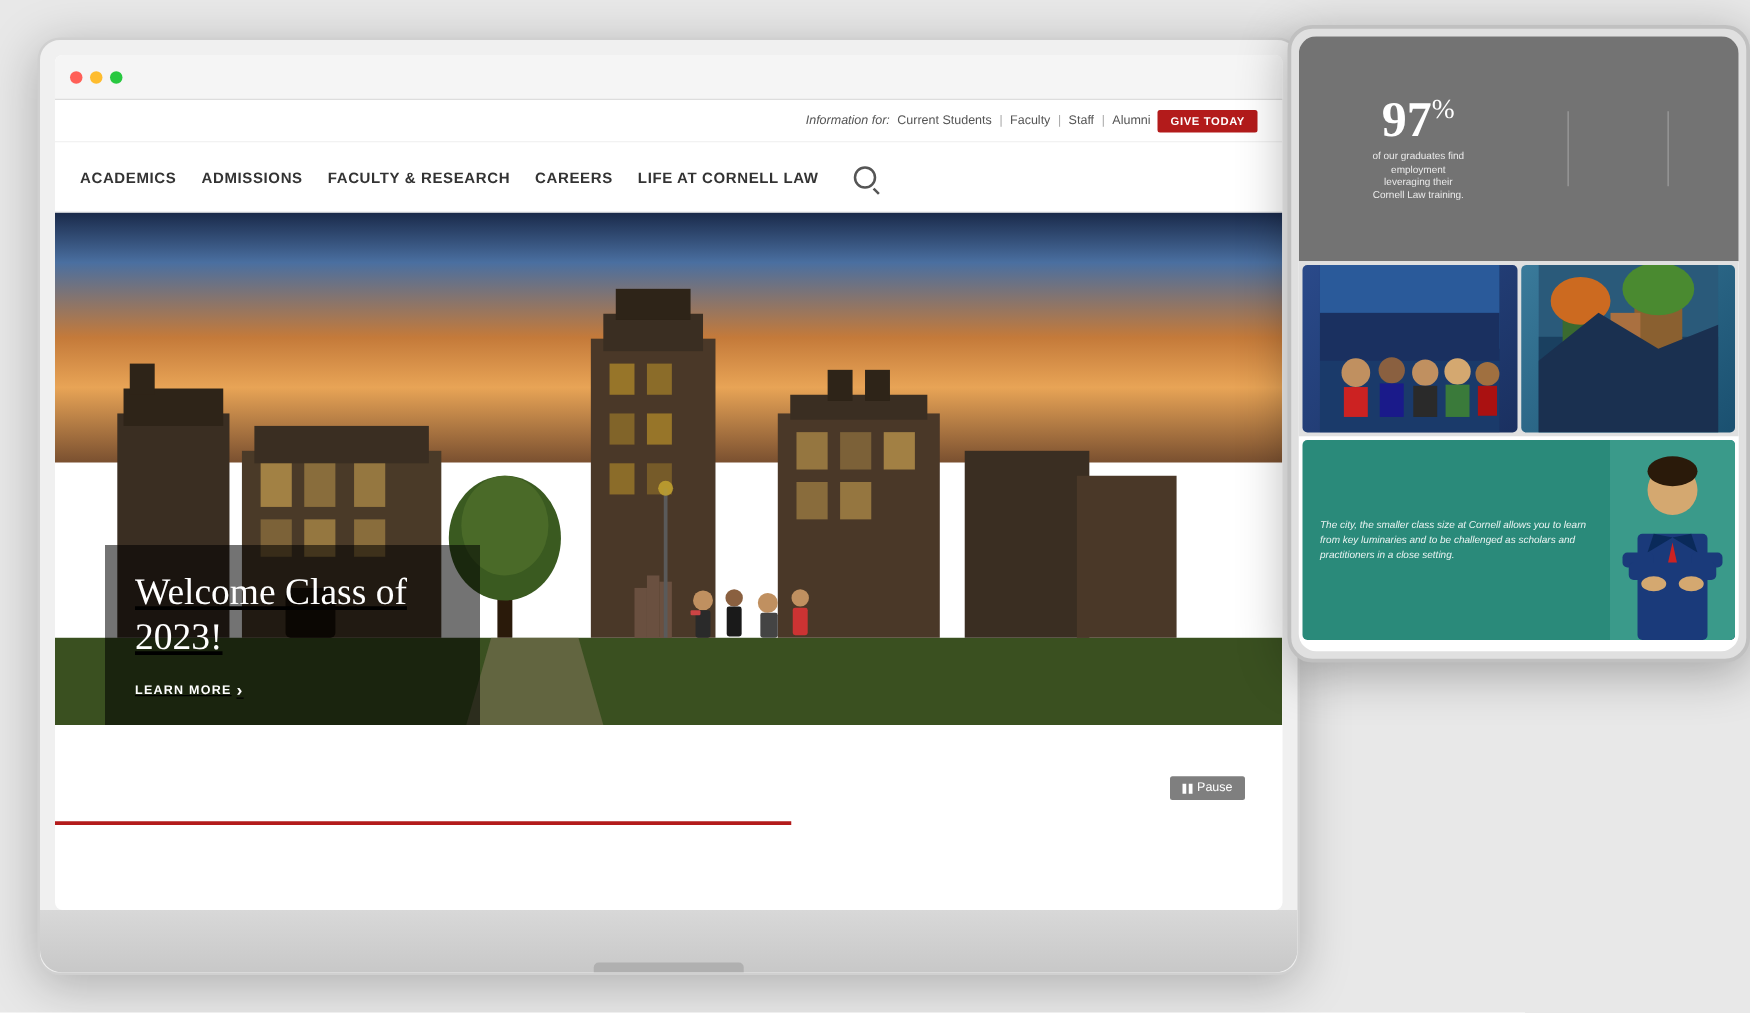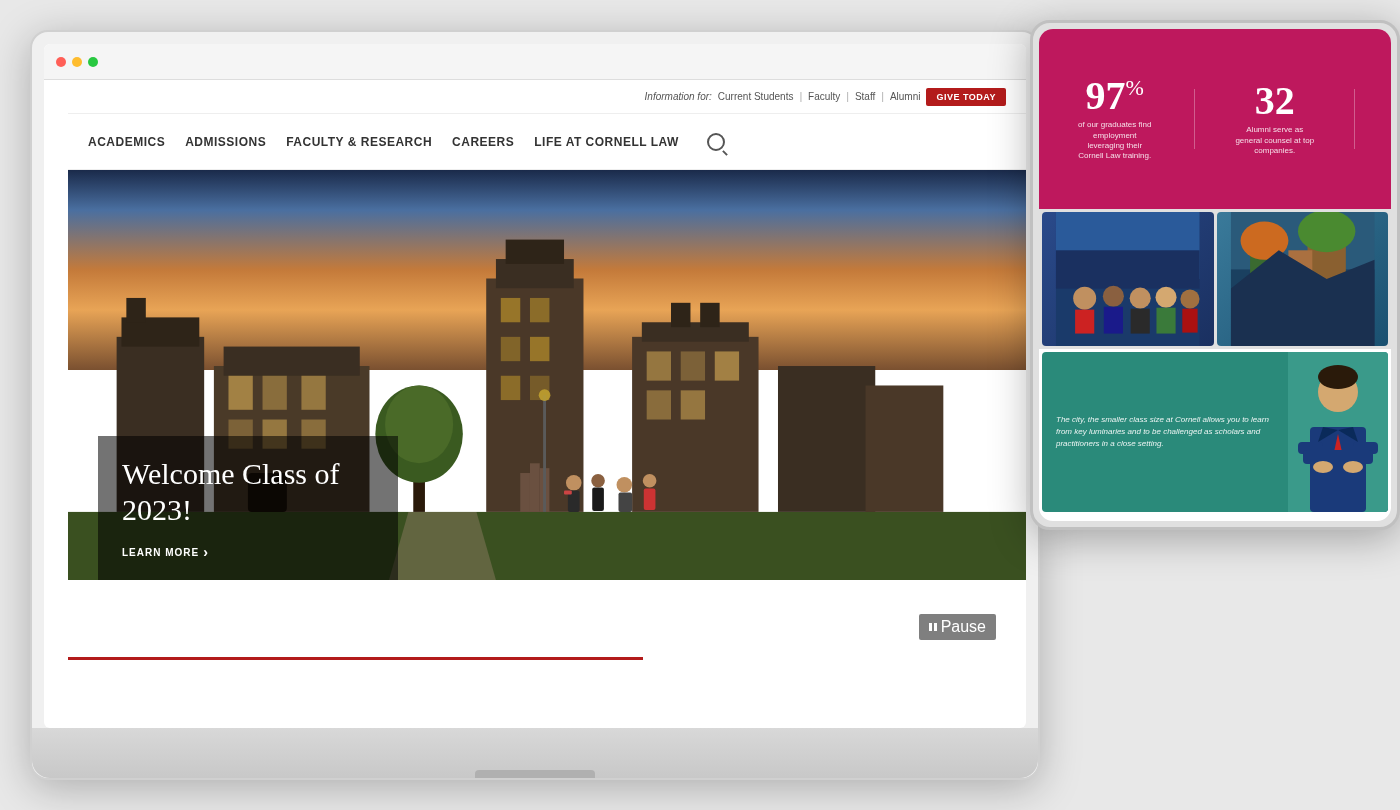--- a/index.html
+++ b/index.html
@@ -91,21 +91,20 @@
       font-size: 10px;
       color: #555;
       font-family: Arial, sans-serif;
     }
 
     
     .website {
       height: calc(100% - 36px);
       overflow: hidden;
       position: relative;
-      padding-left: 24px;
     }
 
     
     .utility-bar {
       height: 34px;
       background: #fff;
       display: flex;
       align-items: center;
       justify-content: flex-end;
       padding: 0 20px;
@@ -208,24 +207,25 @@
       position: absolute;
       top: 0; left: 0; right: 0;
       height: 200px;
       background: linear-gradient(to bottom, #1a2a4a 0%, #4a6fa0 20%, #c47a3a 50%, #e8a456 70%, #7a5030 100%);
     }
 
     
     .hero-text-overlay {
       position: absolute;
       bottom: 80px;
-      left: 30px;
+      left: 40px;
       background: rgba(0,0,0,0.55);
       padding: 20px 24px;
       max-width: 300px;
+      text-decoration: underline;
     }
     .hero-title {
       font-size: 30px;
       color: #fff;
       font-family: Georgia, serif;
       font-weight: normal;
       line-height: 1.2;
       margin-bottom: 16px;
     }
     .learn-more-link {
@@ -246,21 +246,21 @@
 
     
     .pause-btn {
       position: absolute;
       bottom: 20px;
       right: 30px;
       background: rgba(0,0,0,0.5);
       color: #fff;
       border: none;
       padding: 4px 10px;
-      font-size: 16px;
+      font-size: 10px;
       font-family: Arial, sans-serif;
       cursor: pointer;
       display: flex;
       align-items: center;
       gap: 4px;
       border-radius: 2px;
     }
     .pause-icon {
       display: flex;
       gap: 2px;
@@ -304,21 +304,21 @@
       position: absolute;
       left: 6px; top: 6px;
       right: 6px; bottom: 6px;
       background: #fff;
       border-radius: 14px;
       overflow: hidden;
     }
 
     
     .stats-panel {
-      background: #be185d;
+      background: #737373;
       padding: 20px 16px;
       height: 180px;
       display: flex;
       align-items: center;
       justify-content: space-around;
     }
     .stat-item {
       text-align: center;
       color: #fff;
     }
@@ -545,24 +545,20 @@
     <div class="tablet-screen">
 
       <div class="stats-panel">
         <div class="stat-item">
           <div class="stat-number">
             97<span class="stat-suffix">%</span>
           </div>
           <div class="stat-desc">of our graduates find employment leveraging their Cornell Law training.</div>
         </div>
         <div class="stat-divider"></div>
-        <div class="stat-item">
-          <div class="stat-number">32</div>
-          <div class="stat-desc">Alumni serve as general counsel at top companies.</div>
-        </div>
         <div class="stat-divider"></div>
       </div>
 
       <div class="photo-grid">
         <div class="photo-cell photo-cell-group">
           <svg width="100%" height="100%" viewBox="0 0 150 140">
 
             <rect width="150" height="140" fill="#1a3a6a"></rect>
 
             <rect width="150" height="70" fill="#2a5a9a"></rect>

